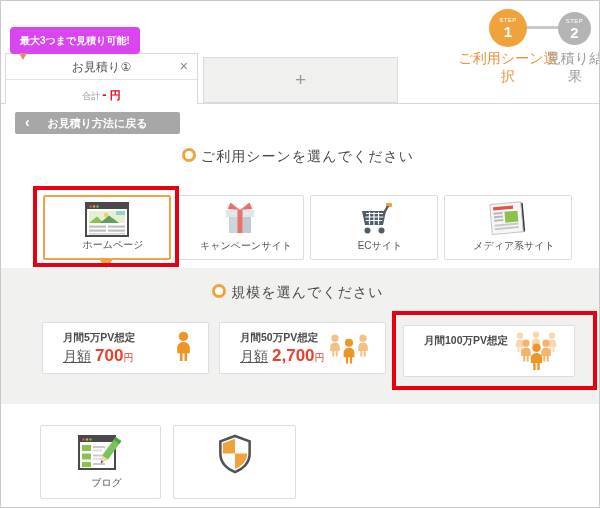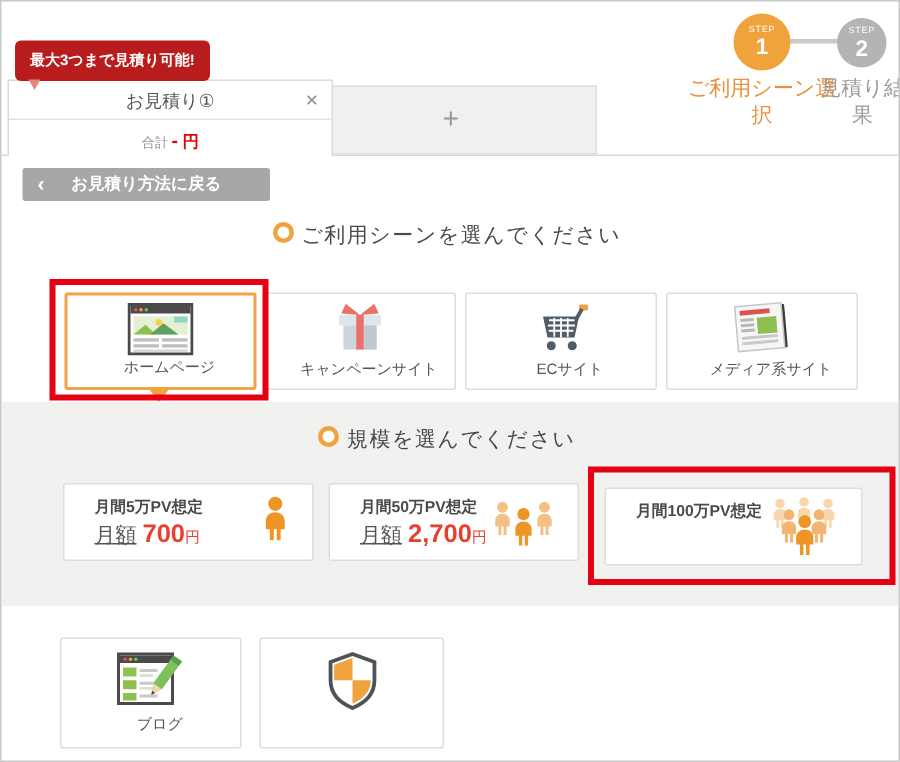--- a/index.html
+++ b/index.html
@@ -4,39 +4,39 @@
 <style>
   html,body{margin:0;padding:0;}
   body{
     width:600px;height:508px;position:relative;overflow:hidden;background:#fff;
     font-family:"Liberation Sans","DejaVu Sans",sans-serif;color:#4a4a4a;
   }
   .frame{position:absolute;inset:0;border:1px solid #c9c9c9;pointer-events:none;z-index:20;}
 
   
   .badge{position:absolute;left:10px;top:27px;height:27px;line-height:27px;padding:0 10px;
-    background:#b91c1c;color:#fff;font-size:10px;font-weight:bold;border-radius:4px;z-index:3;}
+    background:#d946ef;color:#fff;font-size:10px;font-weight:bold;border-radius:4px;z-index:3;}
   .badge::after{content:"";position:absolute;left:9px;bottom:-6px;width:0;height:0;
     border-left:4px solid transparent;border-right:4px solid transparent;border-top:7px solid #e8837a;}
 
   
   .step-line{position:absolute;left:505px;top:26px;width:72px;height:3px;background:#c9c9c9;}
   .step-circle{position:absolute;border-radius:50%;color:#fff;display:flex;flex-direction:column;
     align-items:center;justify-content:center;z-index:2;}
   .step-c1{left:489px;top:9px;width:38px;height:38px;background:#f0a33c;}
   .step-c2{left:558px;top:12px;width:33px;height:33px;background:#b4b4b4;}
   .step-cap{font-size:6px;line-height:7px;letter-spacing:.5px;}
   .step-num{font-size:15px;line-height:15px;font-weight:bold;}
   .step-label{position:absolute;top:50px;font-size:14px;text-align:center;}
   .step-l1{left:458px;width:100px;color:#e8913c;}
   .step-l2{left:540px;width:70px;color:#9b9b9b;}
 
   
   .tabbar-line{position:absolute;left:1px;right:1px;top:103px;border-top:1px solid #d9d9d9;}
-  .tab-active{position:absolute;left:5px;top:53px;width:217px;height:51px;background:#fff;
+  .tab-active{position:absolute;left:5px;top:53px;width:193px;height:51px;background:#fff;
     border:1px solid #d9d9d9;border-bottom:none;box-sizing:border-box;z-index:2;cursor:pointer;}
   .tab-title-row{position:relative;height:25px;border-bottom:1px solid #e3e3e3;
     text-align:center;line-height:26px;font-size:12px;color:#555;}
   .tab-close{position:absolute;right:9px;top:0;font-size:14px;color:#888;cursor:pointer;line-height:25px;}
   .tab-total-row{height:25px;text-align:center;line-height:27px;}
   .total-label{font-size:9px;color:#999;margin-right:2px;}
   .total-value{font-size:13px;font-weight:bold;color:#e60012;margin-right:3px;}
   .total-unit{font-size:11px;font-weight:bold;color:#e60012;}
   .tab-add{position:absolute;left:203px;top:57px;width:195px;height:46px;background:#f0f0ef;
     border:1px solid #dcdcdc;box-sizing:border-box;text-align:center;line-height:44px;

